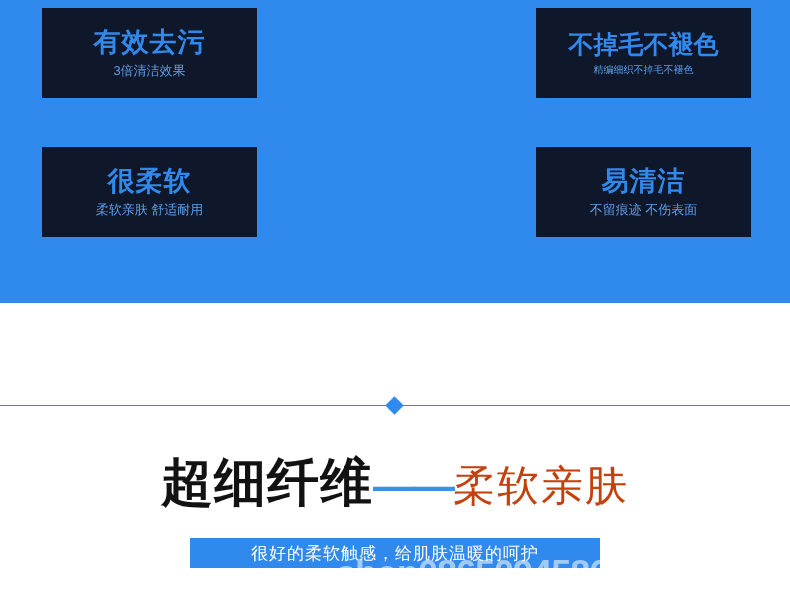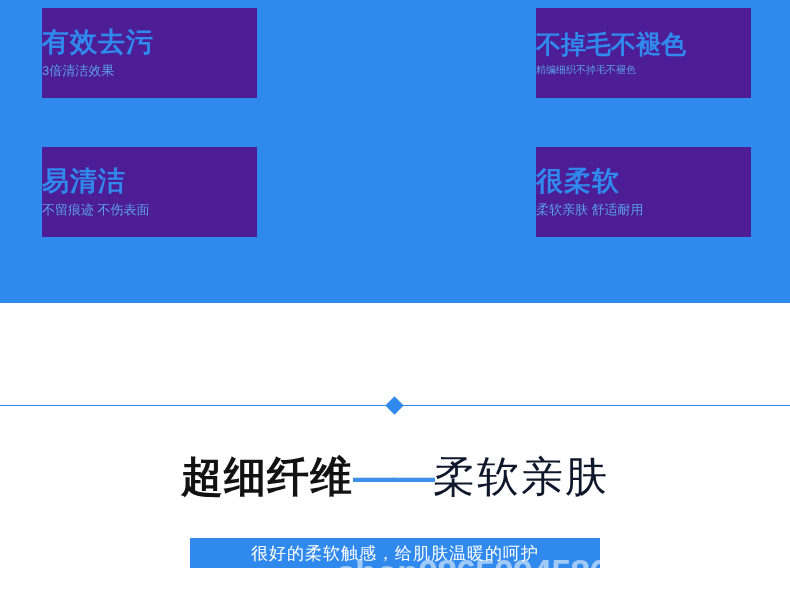--- a/index.html
+++ b/index.html
@@ -28,23 +28,24 @@
   .feature-row {
     display: flex;
     justify-content: space-between;
     width: 709px;
   }
   .feature-row.row-top { margin-bottom: 49px; }
 
   .feature-card {
     width: 215px;
     height: 90px;
-    background: #4c1d95;
+    background: #0f172a;
     display: flex;
     flex-direction: column;
+    align-items: center;
     justify-content: center;
     box-sizing: border-box;
   }
 
   .feature-title {
     color: #3089ed;
     font-size: 27px;
     font-weight: bold;
     letter-spacing: 1px;
     line-height: 1.05;
@@ -105,32 +106,32 @@
     position: absolute;
     top: 456px;
     left: 0;
     width: 790px;
     text-align: center;
     white-space: nowrap;
     line-height: 1;
   }
   .headline-main {
     color: #121212;
-    font-size: 42px;
+    font-size: 52px;
     font-weight: bold;
     letter-spacing: 1px;
   }
   .headline-dash {
     color: #3d8fe8;
     font-size: 42px;
     font-weight: bold;
     letter-spacing: -2px;
   }
   .headline-accent {
-    color: #0f172a;
+    color: #c2410c;
     font-size: 42px;
     font-weight: normal;
     letter-spacing: 2px;
   }
 
   
   .banner {
     position: absolute;
     top: 538px;
     left: 190px;
@@ -180,27 +181,27 @@
       <div class="feature-title">不掉毛不褪色</div>
       <div class="feature-sub">精编细织不掉毛不褪色</div>
     </div>
 
 
   </div>
 
   <div class="feature-row row-bottom">
 
     <div class="feature-card">
+      <div class="feature-title">很柔软</div>
+      <div class="feature-sub">柔软亲肤 舒适耐用</div>
+    </div>
+
+    <div class="feature-card">
       <div class="feature-title">易清洁</div>
       <div class="feature-sub">不留痕迹 不伤表面</div>
-    </div>
-
-    <div class="feature-card">
-      <div class="feature-title">很柔软</div>
-      <div class="feature-sub">柔软亲肤 舒适耐用</div>
     </div>
 
 
   </div>
 
 </div>
 
 <div class="lower">
 
   <div class="divider">

